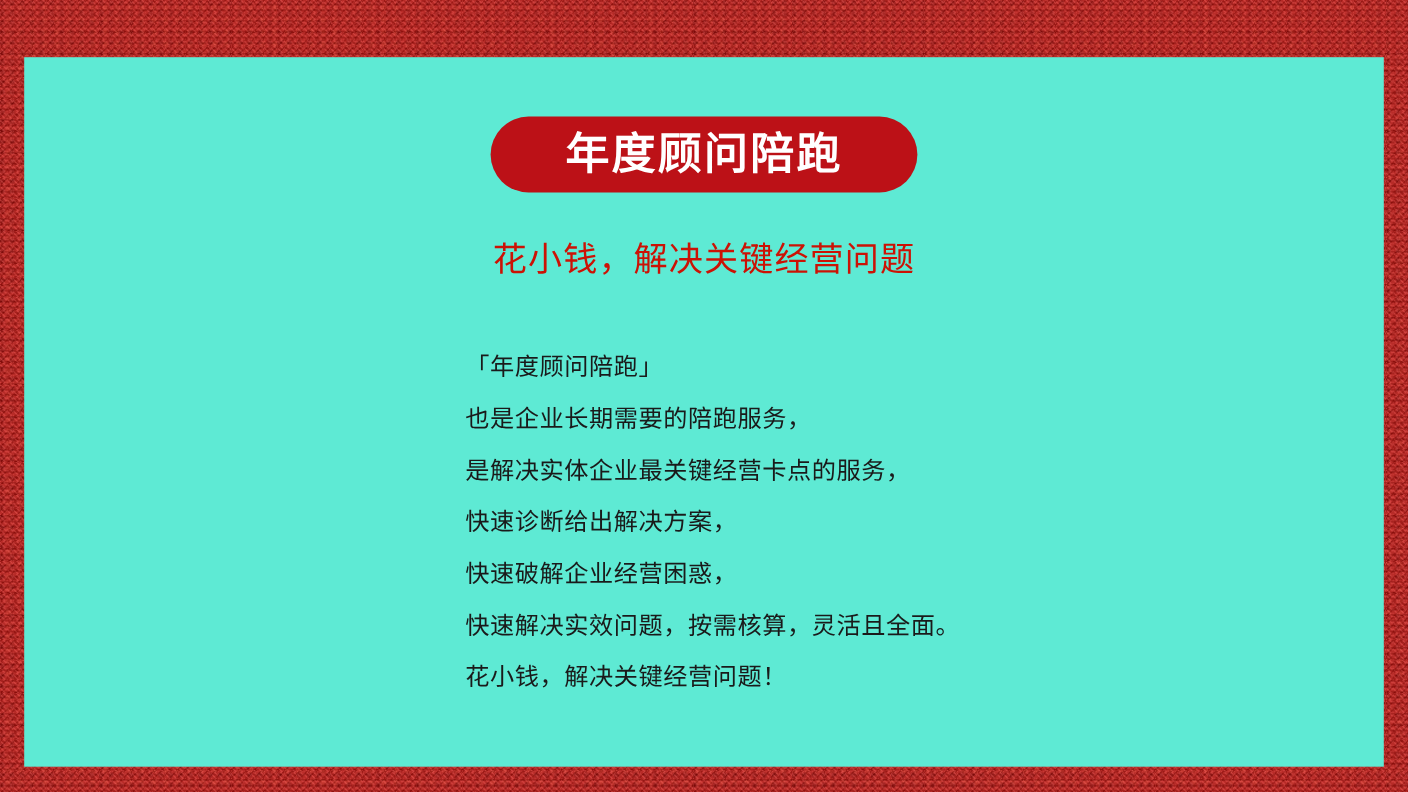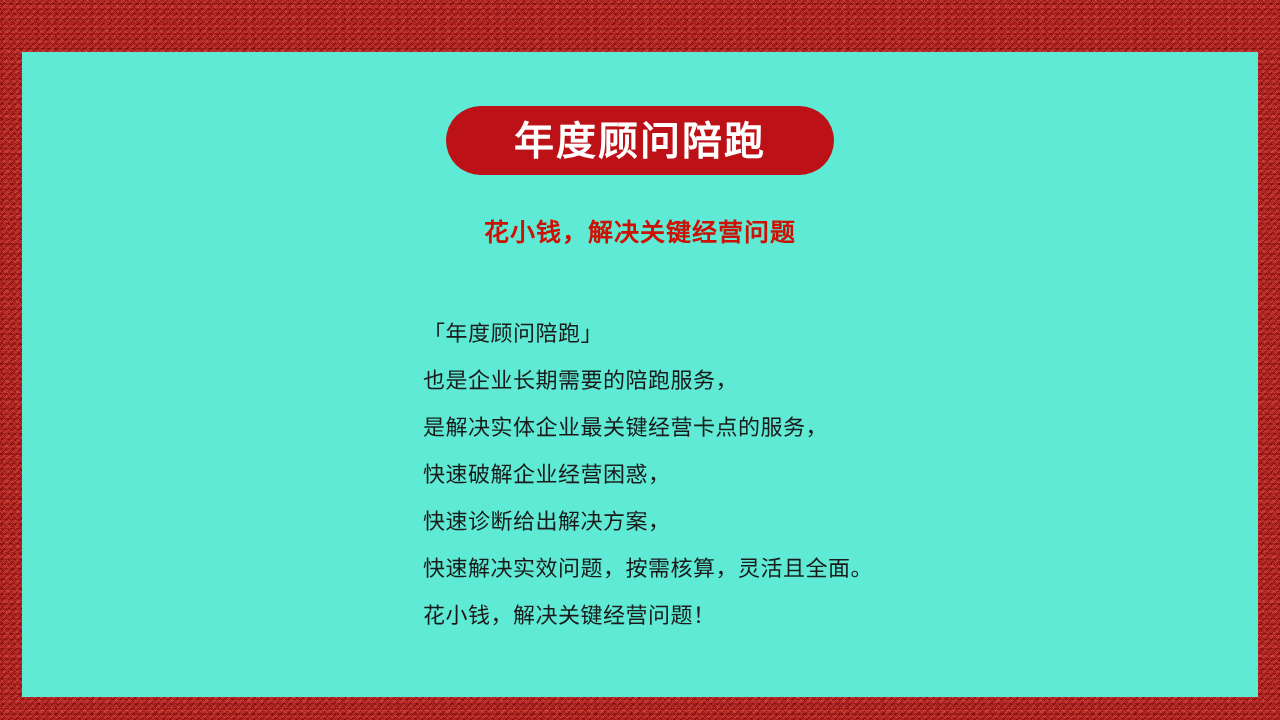--- a/index.html
+++ b/index.html
@@ -100,22 +100,22 @@
   }
 
   
   .subtitle {
     position: absolute;
     left: 0;
     right: 0;
     top: 168px;
     text-align: center;
     color: #cc1205;
-    font-size: 25px;
-    font-weight: 700;
+    font-size: 31px;
+    font-weight: 400;
     letter-spacing: 1px;
     line-height: 1;
     white-space: nowrap;
   }
 
   
   .body-block {
     position: absolute;
     left: 401px;
     top: 258px;
@@ -145,20 +145,20 @@
         <span class="title-pill-text">年度顾问陪跑</span>
       </div>
     </div>
 
     <div class="subtitle">花小钱，解决关键经营问题</div>
 
     <div class="body-block">
       <div class="body-line">「年度顾问陪跑」</div>
       <div class="body-line">也是企业长期需要的陪跑服务，</div>
       <div class="body-line">是解决实体企业最关键经营卡点的服务，</div>
+      <div class="body-line">快速诊断给出解决方案，</div>
       <div class="body-line">快速破解企业经营困惑，</div>
-      <div class="body-line">快速诊断给出解决方案，</div>
       <div class="body-line">快速解决实效问题，按需核算，灵活且全面。</div>
       <div class="body-line">花小钱，解决关键经营问题！</div>
     </div>
 
   </div>
 </div>
 
 </body></html>

